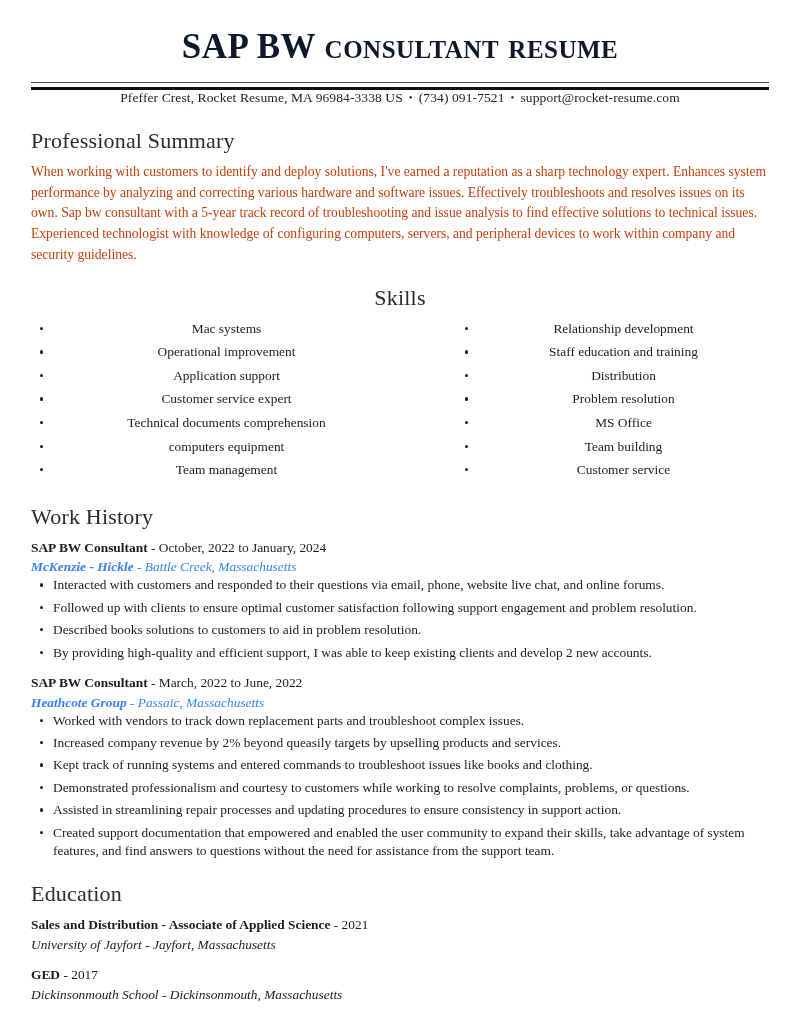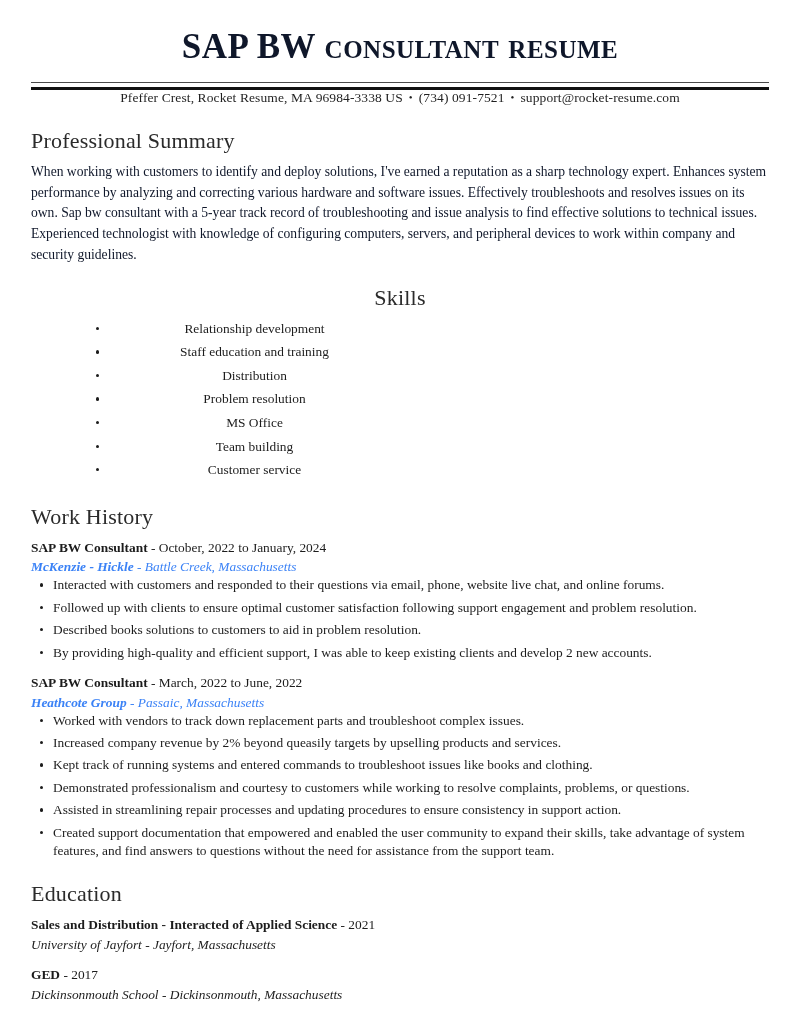--- a/index.html
+++ b/index.html
@@ -81,21 +81,21 @@
     font-size: 22px;
     font-weight: 400;
     color: #2b2b2b;
     margin: 0 0 8px 0;
     line-height: 1.25;
     letter-spacing: 0.2px;
   }
   .summary-text {
     font-size: 13.6px;
     line-height: 1.52;
-    color: #0f172a;
+    color: #c2410c;
     text-align: left;
     margin: 0;
   }
 
   
   ul.bullets {
     list-style: none;
     margin: 0;
     padding: 0;
   }
@@ -213,20 +213,31 @@
   </header>
 
   <section class="section sec-summary">
     <h2 class="section-title">Professional Summary</h2>
     <p class="summary-text">When working with customers to identify and deploy solutions, I've earned a reputation as a sharp technology expert. Enhances system performance by analyzing and correcting various hardware and software issues. Effectively troubleshoots and resolves issues on its own. Sap bw consultant with a 5-year track record of troubleshooting and issue analysis to find effective solutions to technical issues. Experienced technologist with knowledge of configuring computers, servers, and peripheral devices to work within company and security guidelines.</p>
   </section>
 
   <section class="section sec-skills">
     <h2 class="section-title">Skills</h2>
     <div class="skills-cols">
+      <div class="col left">
+        <ul class="bullets">
+          <li>Mac systems</li>
+          <li>Operational improvement</li>
+          <li>Application support</li>
+          <li>Customer service expert</li>
+          <li>Technical documents comprehension</li>
+          <li>computers equipment</li>
+          <li>Team management</li>
+        </ul>
+      </div>
       <div class="col right">
         <ul class="bullets">
           <li>Relationship development</li>
           <li>Staff education and training</li>
           <li>Distribution</li>
           <li>Problem resolution</li>
           <li>MS Office</li>
           <li>Team building</li>
           <li>Customer service</li>
         </ul>
@@ -259,21 +270,21 @@
         <li>Assisted in streamlining repair processes and updating procedures to ensure consistency in support action.</li>
         <li>Created support documentation that empowered and enabled the user community to expand their skills, take advantage of system features, and find answers to questions without the need for assistance from the support team.</li>
       </ul>
     </div>
   </section>
 
   <section class="section sec-education">
     <h2 class="section-title">Education</h2>
 
     <div class="edu-entry">
-      <div class="edu-head"><span class="edu-degree">Sales and Distribution - Interacted of Applied Science</span><span> - </span><span class="edu-year">2021</span></div>
+      <div class="edu-head"><span class="edu-degree">Sales and Distribution - Associate of Applied Science</span><span> - </span><span class="edu-year">2021</span></div>
       <div class="edu-sub"><span class="school">University of Jayfort</span><span> - </span><span>Jayfort, Massachusetts</span></div>
     </div>
 
     <div class="edu-entry">
       <div class="edu-head"><span class="edu-degree">GED</span><span> - </span><span class="edu-year">2017</span></div>
       <div class="edu-sub"><span class="school">Dickinsonmouth School</span><span> - </span><span>Dickinsonmouth, Massachusetts</span></div>
     </div>
   </section>
 
 </div>

